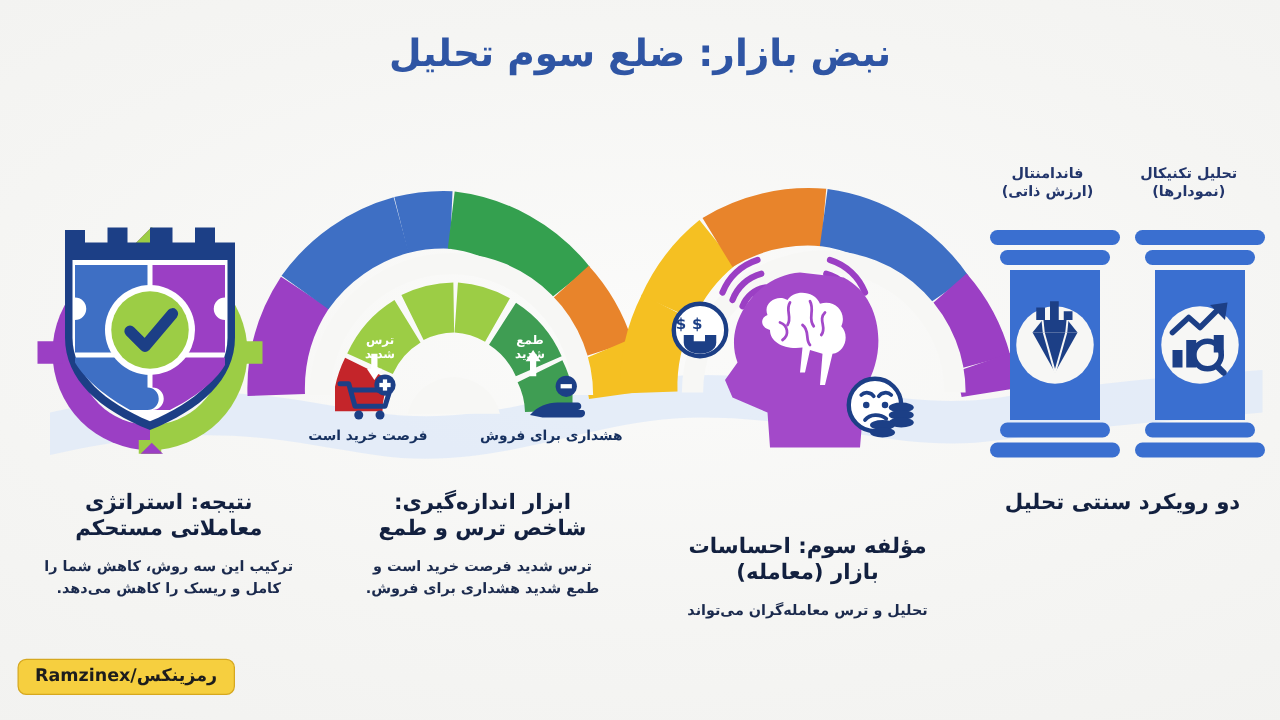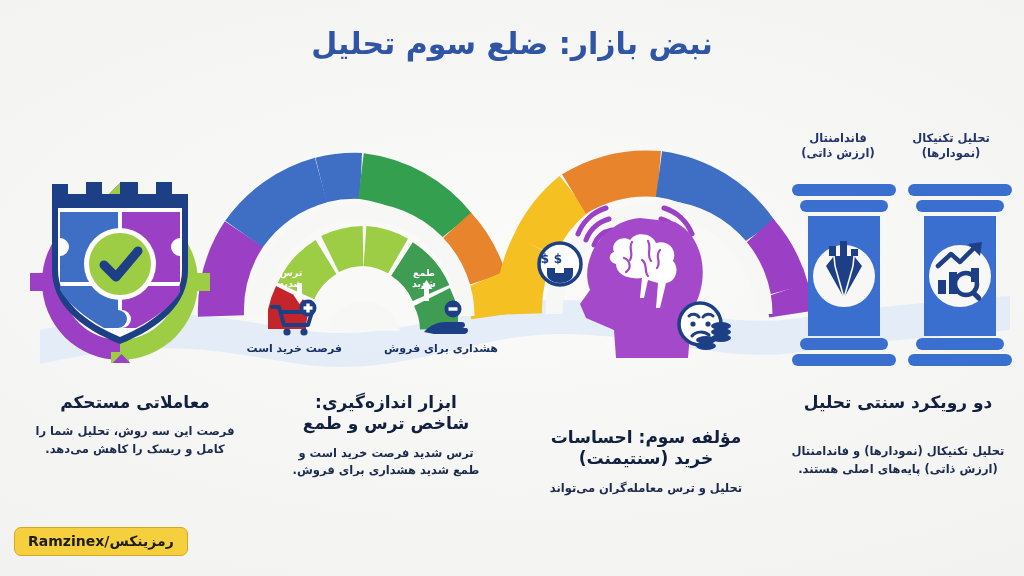--- a/index.html
+++ b/index.html
@@ -32,21 +32,21 @@
   
   .arc-svg { position: absolute; }
   #arc-left  { left: 196px; top: 120px;  width: 330px; height: 200px; }
   #arc-right { left: 494px; top: 118px;  width: 330px; height: 200px; }
   #gauge     { left: 268px; top: 205px;  width: 190px; height: 130px; }
 
   .gauge-lbl {
     position: absolute; text-align: center; line-height: 1.12;
     font-size: 9.5px; font-weight: bold; color: #ffffff; direction: rtl;
   }
-  #lbl-fear  { left: 271px; top: 268px; width: 40px; }
+  #lbl-fear  { left: 284px; top: 268px; width: 40px; }
   #lbl-greed { left: 404px; top: 268px; width: 40px; }
 
   
   .icon-abs { position: absolute; }
   #shield-icon-wrap { left: 20px;  top: 178px; width: 200px; height: 185px; }
   #brain-icon-wrap  { left: 520px; top: 198px; width: 230px; height: 165px; }
   #pillars-wrap     { left: 788px; top: 180px; width: 235px; height: 190px; }
 
   #cart-wrap { left: 268px; top: 298px; width: 52px; height: 42px; }
   #hand-wrap { left: 420px; top: 298px; width: 52px; height: 42px; }
@@ -328,54 +328,51 @@
     <div>فاندامنتال</div>
     <div>(ارزش ذاتی)</div>
   </div>
   <div class="pillar-cap" id="pcap-technical">
     <div>تحلیل تکنیکال</div>
     <div>(نمودارها)</div>
   </div>
 
   <div class="col" id="col-0">
     <div class="col-head">
+      <div>نتیجه: استراتژی</div>
       <div>معاملاتی مستحکم</div>
     </div>
     <div class="col-body">
-      <div>فرصت این سه روش، تحلیل شما را</div>
+      <div>ترکیب این سه روش، کاهش شما را</div>
       <div>کامل و ریسک را کاهش می‌دهد.</div>
     </div>
   </div>
 
   <div class="col" id="col-1">
     <div class="col-head">
       <div>ابزار اندازه‌گیری:</div>
       <div>شاخص ترس و طمع</div>
     </div>
     <div class="col-body">
       <div>ترس شدید فرصت خرید است و</div>
       <div>طمع شدید هشداری برای فروش.</div>
     </div>
   </div>
 
   <div class="col" id="col-2">
     <div class="col-head">
       <div>مؤلفه سوم: احساسات</div>
-      <div>خرید (سنتیمنت)</div>
+      <div>بازار (معامله)</div>
     </div>
     <div class="col-body">
       <div>تحلیل و ترس معامله‌گران می‌تواند</div>
     </div>
   </div>
 
   <div class="col" id="col-3">
     <div class="col-head">
       <div>دو رویکرد سنتی تحلیل</div>
     </div>
-    <div class="col-body">
-      <div>تحلیل تکنیکال (نمودارها) و فاندامنتال</div>
-      <div>(ارزش ذاتی) پایه‌های اصلی هستند.</div>
-    </div>
   </div>
 
   <div id="logo-badge">رمزینکس/Ramzinex</div>
 
 </div>
 
 </body></html>

